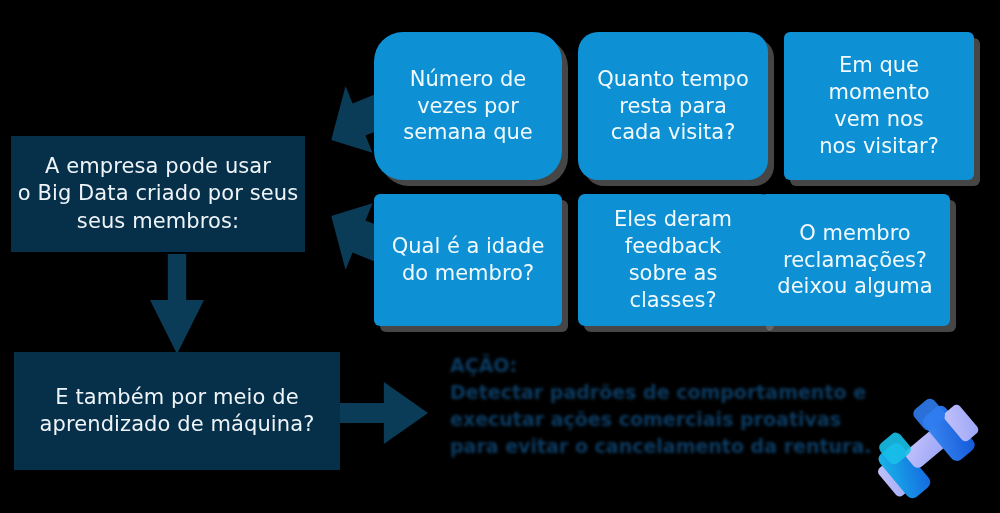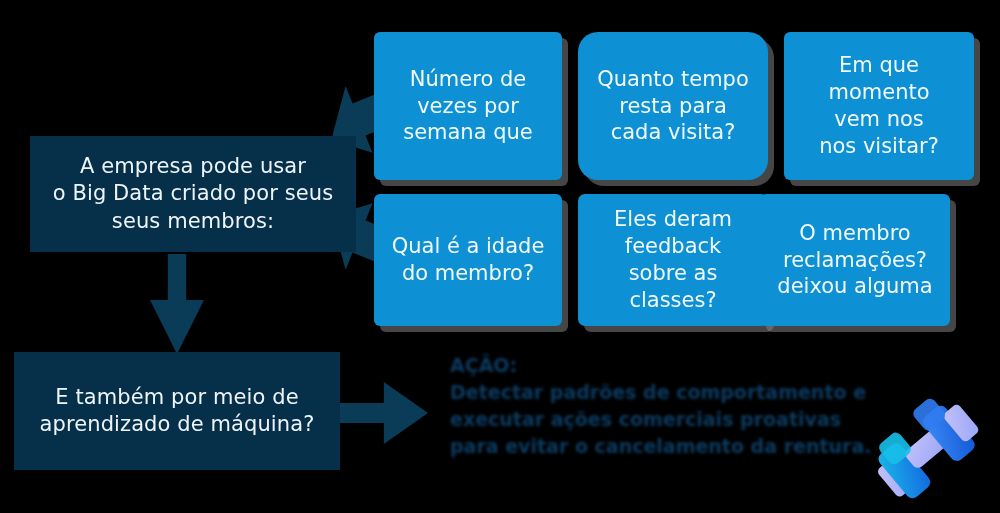--- a/index.html
+++ b/index.html
@@ -22,21 +22,21 @@
     color: #eef4f8;
     display: flex;
     align-items: center;
     justify-content: center;
     text-align: center;
     line-height: 1.3;
     font-size: 21px;
     letter-spacing: .1px;
     z-index: 3;
   }
-  #box-source   { left: 30px;  top: 136px; width: 326px; height: 116px; }
+  #box-source   { left: 11px;  top: 136px; width: 294px; height: 116px; }
   #box-ml       { left: 14px;  top: 352px; width: 326px; height: 118px; text-align: center; }
   .dark-box .lines { padding: 0 10px; }
   .dark-box .lines span { display: block; white-space: nowrap; }
 
   
   .q-card {
     position: absolute;
     background: #0d90d4;
     color: #f2fafd;
     border-radius: 6px;
@@ -45,21 +45,21 @@
     justify-content: center;
     text-align: center;
     line-height: 1.28;
     font-size: 21px;
     box-shadow: 6px 6px 0 rgba(128,128,128,.55);
     z-index: 4;
   }
   .q-card .lines { padding: 4px 8px; }
   .q-card .lines span { display: block; white-space: nowrap; }
 
-  #q-1 { left: 374px; top: 32px;  width: 188px; height: 148px; }
+  #q-1 { left: 374px; top: 32px;  width: 188px; height: 148px; border-radius: 29px; }
   #q-2 { left: 578px; top: 32px;  width: 190px; height: 148px; border-radius: 20px; }
   #q-3 { left: 784px; top: 32px;  width: 190px; height: 148px; }
   #q-4 { left: 374px; top: 194px; width: 188px; height: 132px; }
   #q-5 { left: 578px; top: 194px; width: 190px; height: 132px; border-radius: 7px; }
   #q-6 { left: 760px; top: 194px; width: 190px; height: 132px; }
 
   
   .arrow { position: absolute; background: #0a3c58; z-index: 2; }
 
   

